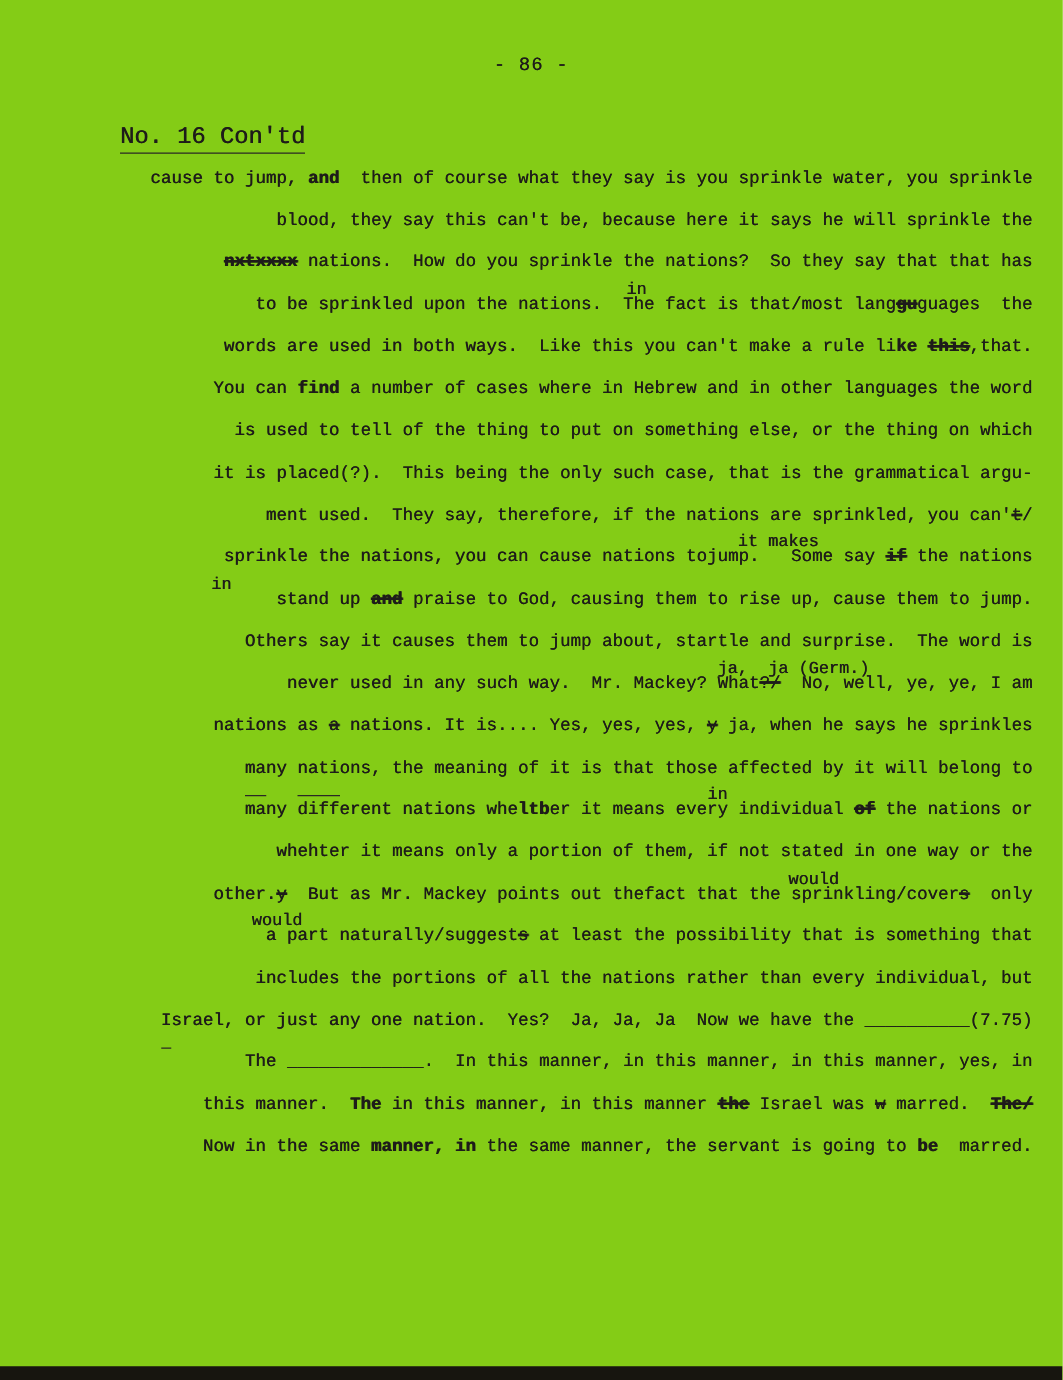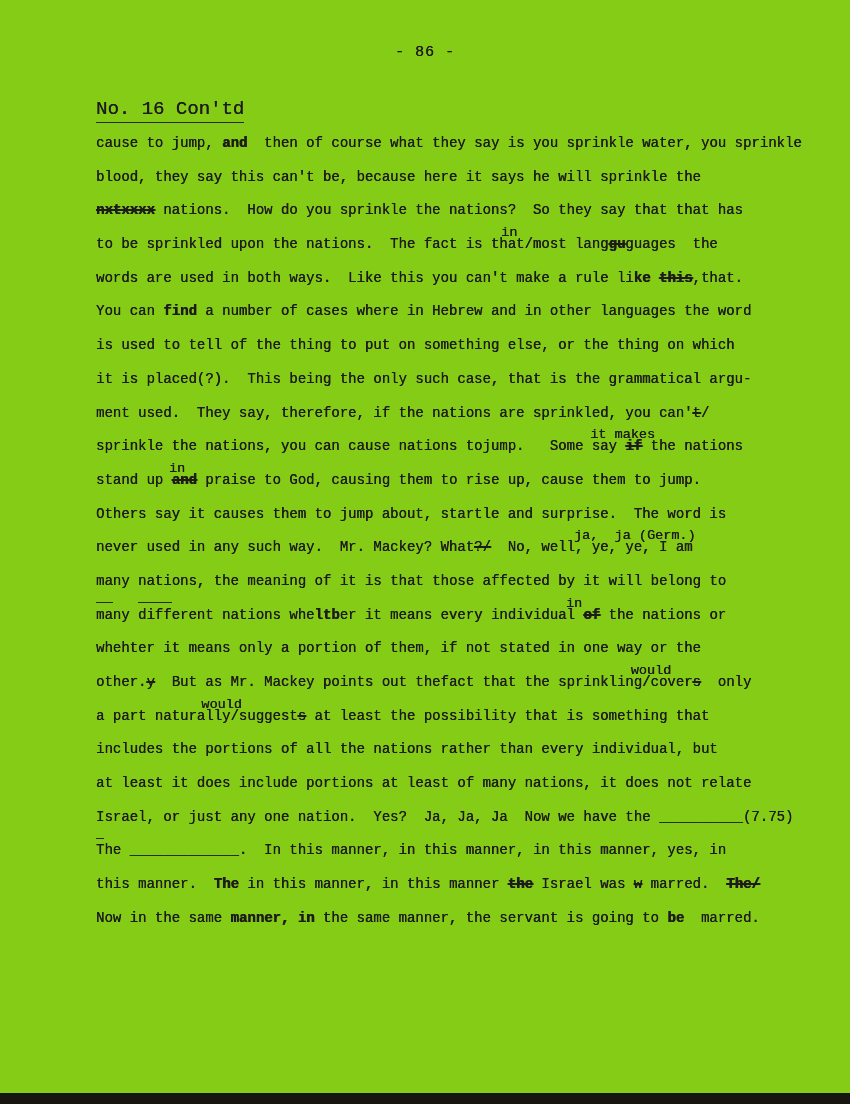--- a/index.html
+++ b/index.html
@@ -17,21 +17,21 @@
     text-shadow:0.3px 0 0 currentColor;
   }
   .doc-title{
     position:absolute;left:96px;top:98px;
     font-size:19px;white-space:pre;
     border-bottom:1.6px solid #2a2825;
     padding-bottom:2px;
     text-shadow:0.3px 0 0 currentColor;
   }
   .doc-body{
-    position:absolute;left:96px;top:127px;width:730px;
+    position:absolute;left:96px;top:127px;width:730px;text-align:right;
   }
   .line{
     position:relative;
     height:33.7px;line-height:33.7px;
     font-size:14px;white-space:pre;
     text-shadow:0.3px 0 0 currentColor;
   }
   .insert{
     position:absolute;top:-2px;
     font-size:13.5px;line-height:13px;white-space:pre;
@@ -58,26 +58,26 @@
       <div class="line"><span class="insert" style="left: 50ch;">in</span><span>to be sprinkled upon the nations.  The fact is that/most lang</span><span class="st ot">gu</span><span>guages  the</span></div>
       <div class="line"><span>words are used in both ways.  Like this you can't make a rule li</span><span class="ot">ke</span><span> </span><span class="st ot">this</span><span>,that.</span></div>
       <div class="line"><span>You can </span><span class="ot">find</span><span> a number of cases where in Hebrew and in other languages the word</span></div>
       <div class="line"><span>is used to tell of the thing to put on something else, or the thing on which</span></div>
       <div class="line"><span>it is placed(?).  This being the only such case, that is the grammatical argu-</span></div>
       <div class="line"><span>ment used.  They say, therefore, if the nations are sprinkled, you can'</span><span class="st">t</span><span>/</span></div>
       <div class="line"><span class="insert" style="left: 61ch;">it makes</span><span>sprinkle the nations, you can cause nations tojump.   Some say </span><span class="st ot">if</span><span> the nations</span></div>
       <div class="line"><span class="insert" style="left: 9ch;">in</span><span>stand up </span><span class="st ot">and</span><span> praise to God, causing them to rise up, cause them to jump.</span></div>
       <div class="line"><span>Others say it causes them to jump about, startle and surprise.  The word is</span></div>
       <div class="line"><span class="insert" style="left: 59ch;">ja,  ja (Germ.)</span><span>never used in any such way.  Mr. Mackey? What</span><span class="st">?/</span><span>  No, well, ye, ye, I am</span></div>
+      <div class="line"><span>nations as </span><span class="st">a</span><span> nations. It is.... Yes, yes, yes, </span><span class="st">y</span><span> ja, when he says he sprinkles</span></div>
       <div class="line"><span class="ul">ma</span><span>ny </span><span class="ul">nati</span><span>ons, the meaning of it is that those affected by it will belong to</span></div>
       <div class="line"><span class="insert" style="left: 58ch;">in</span><span>many different nations whe</span><span class="ot">ltb</span><span>er it means every individual </span><span class="st ot">of</span><span> the nations or</span></div>
       <div class="line"><span>whehter it means only a portion of them, if not stated in one way or the</span></div>
       <div class="line"><span class="insert" style="left: 66ch;">would</span><span>other.</span><span class="st">y</span><span>  But as Mr. Mackey points out thefact that the sprinkling/cover</span><span class="st">s</span><span>  only</span></div>
       <div class="line"><span class="insert" style="left: 13ch;">would</span><span>a part naturally/suggest</span><span class="st">s</span><span> at least the possibility that is something that</span></div>
       <div class="line"><span>includes the portions of all the nations rather than every individual, but</span></div>
-      <div class="line"><span>at least it does include portions at least of many nations, it does not relate</span></div>
       <div class="line"><span class="ul">I</span><span>srael, or just any one nation.  Yes?  Ja, Ja, Ja  Now we have the </span><span>__________</span><span>(7.75)</span></div>
       <div class="line"><span>The </span><span>_____________</span><span>.  In this manner, in this manner, in this manner, yes, in</span></div>
       <div class="line"><span>this manner.  </span><span class="ot">The</span><span> in this manner, in this manner </span><span class="st ot">the</span><span> Israel was </span><span class="st">w</span><span> marred.  </span><span class="st ot">The/</span></div>
       <div class="line"><span>Now in the same </span><span class="ot">manner, in</span><span> the same manner, the servant is going to </span><span class="ot">be</span><span>  marred.</span></div>
     </div>
   <div class="bottom-bar"></div>
 </div>
 
 </body></html>

